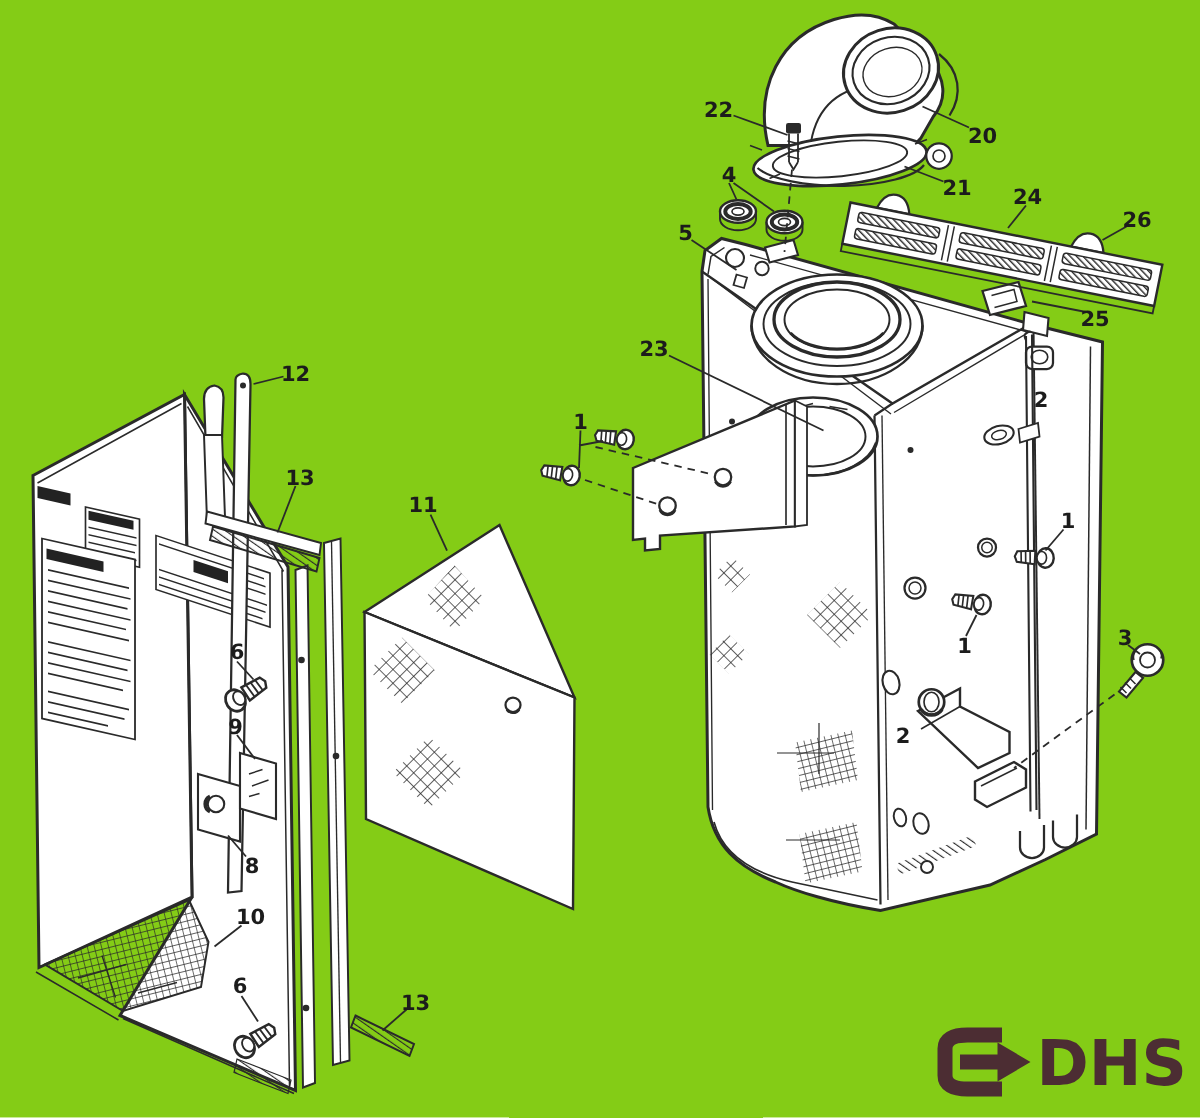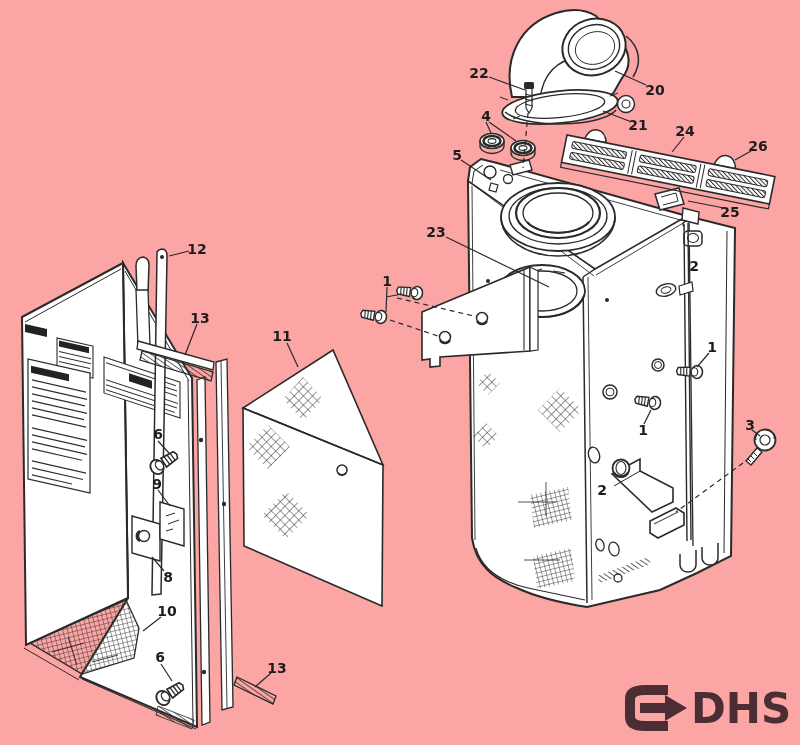--- a/index.html
+++ b/index.html
@@ -1,16 +1,16 @@
 <!DOCTYPE html>
 <html style="--logo-color: #4c2d33;"><head>
 <meta charset="utf-8">
 <style>
   html,body{margin:0;padding:0;background:#ffffff;}
-  .stage{position:relative;width:800px;height:745px;background:#fca5a5;overflow:hidden;
+  .stage{position:relative;width:800px;height:745px;background:#84cc16;overflow:hidden;
          font-family:"DejaVu Sans",sans-serif;}
   svg{position:absolute;left:0;top:0;}
   .ln{stroke:#2a2a2a;fill:none;}
   .callout{font:bold 14px "DejaVu Sans",sans-serif;fill:#1c1c1c;text-anchor:middle;}
   .logo-fill{fill:var(--logo-color,#4c2d33);}
   .logo-stroke{stroke:var(--logo-color,#4c2d33);}
   .logo-text{font:bold 42px "DejaVu Sans",sans-serif;letter-spacing:0;}
 </style>
 </head>
 <body>

